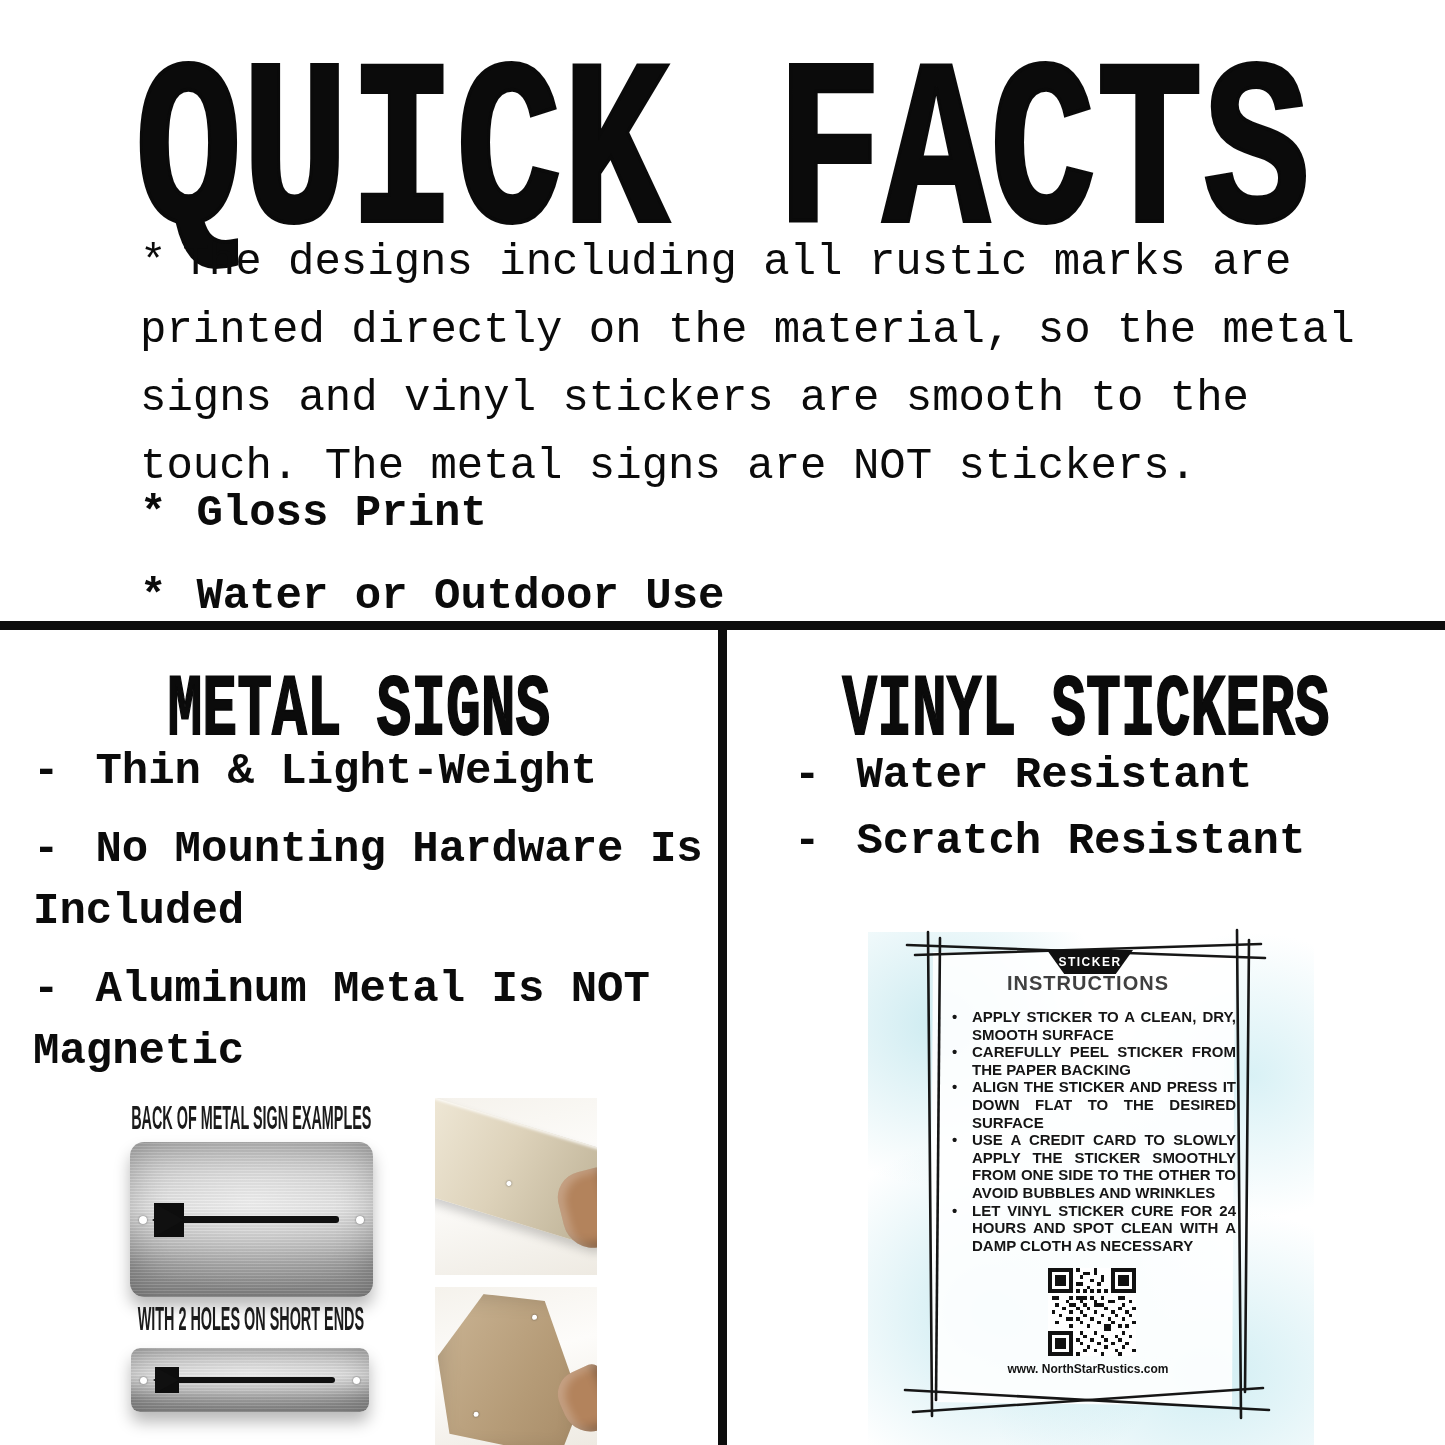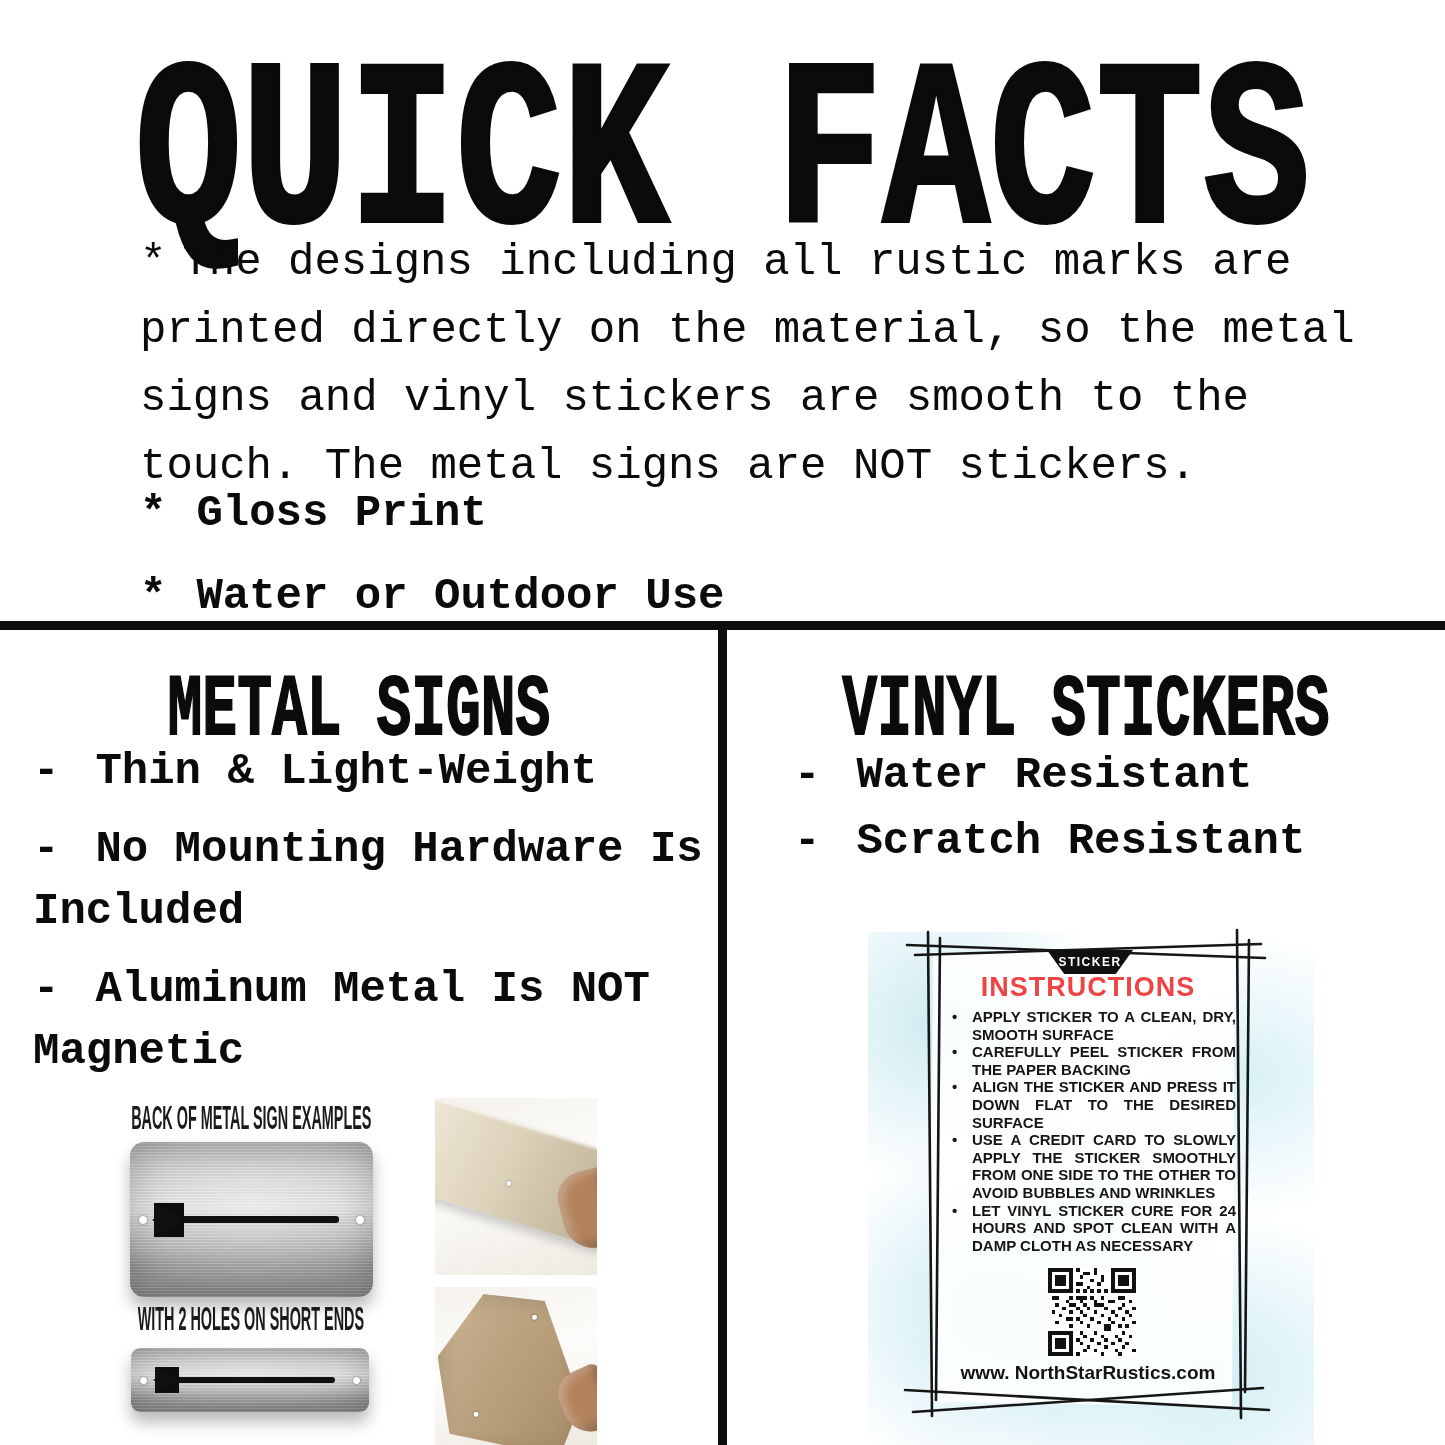--- a/index.html
+++ b/index.html
@@ -100,29 +100,29 @@
       radial-gradient(50% 40% at 86% 28%, rgba(178,227,236,0.5), rgba(178,227,236,0) 70%),
       radial-gradient(60% 50% at 28% 74%, rgba(148,213,226,0.5), rgba(148,213,226,0) 70%),
       radial-gradient(70% 45% at 76% 86%, rgba(170,223,233,0.55), rgba(170,223,233,0) 72%),
       radial-gradient(45% 38% at 55% 50%, rgba(198,237,243,0.6), rgba(198,237,243,0) 70%);}
   .frame-svg{position:absolute;left:903px;top:928px;width:370px;height:495px;}
   .banner{position:absolute;left:1047px;top:950px;width:86px;height:24px;background:#101010;
           clip-path:polygon(0 0,100% 0,80% 100%,20% 100%);
           font-family:"Liberation Sans",sans-serif;font-weight:bold;font-size:12px;letter-spacing:1.5px;
           color:#fff;text-align:center;line-height:24px;}
   .card-title{position:absolute;left:928px;top:972px;width:320px;text-align:center;
-          font-family:"Liberation Sans",sans-serif;font-weight:bold;font-size:27px;letter-spacing:1px;color:#ef4444;}
+          font-family:"Liberation Sans",sans-serif;font-weight:bold;font-size:20px;letter-spacing:1px;color:#404040;}
   .steps{position:absolute;left:952px;top:1008px;width:284px;
           font-family:"Liberation Sans",sans-serif;font-weight:bold;font-size:15px;line-height:17.6px;color:#151515;}
   .step{display:flex;}
   .step .dot{width:20px;flex:0 0 20px;}
   .step .stx{flex:1;text-align:justify;}
   .qr{position:absolute;left:1048px;top:1268px;width:88px;height:88px;}
   .site{position:absolute;left:928px;top:1362px;width:320px;text-align:center;
-        font-family:"Liberation Sans",sans-serif;font-weight:bold;font-size:19px;color:#131313;}
+        font-family:"Liberation Sans",sans-serif;font-weight:bold;font-size:12px;color:#131313;}
 </style>
 </head>
 <body>
 
 <div id="page">
 
   <div class="title">QUICK FACTS</div>
 
   <div class="intro-par"><span class="pfx">*</span><span>The designs including all rustic marks are printed directly on the material, so the metal signs and vinyl stickers are smooth to the touch. The metal signs are NOT stickers.</span></div>
 

